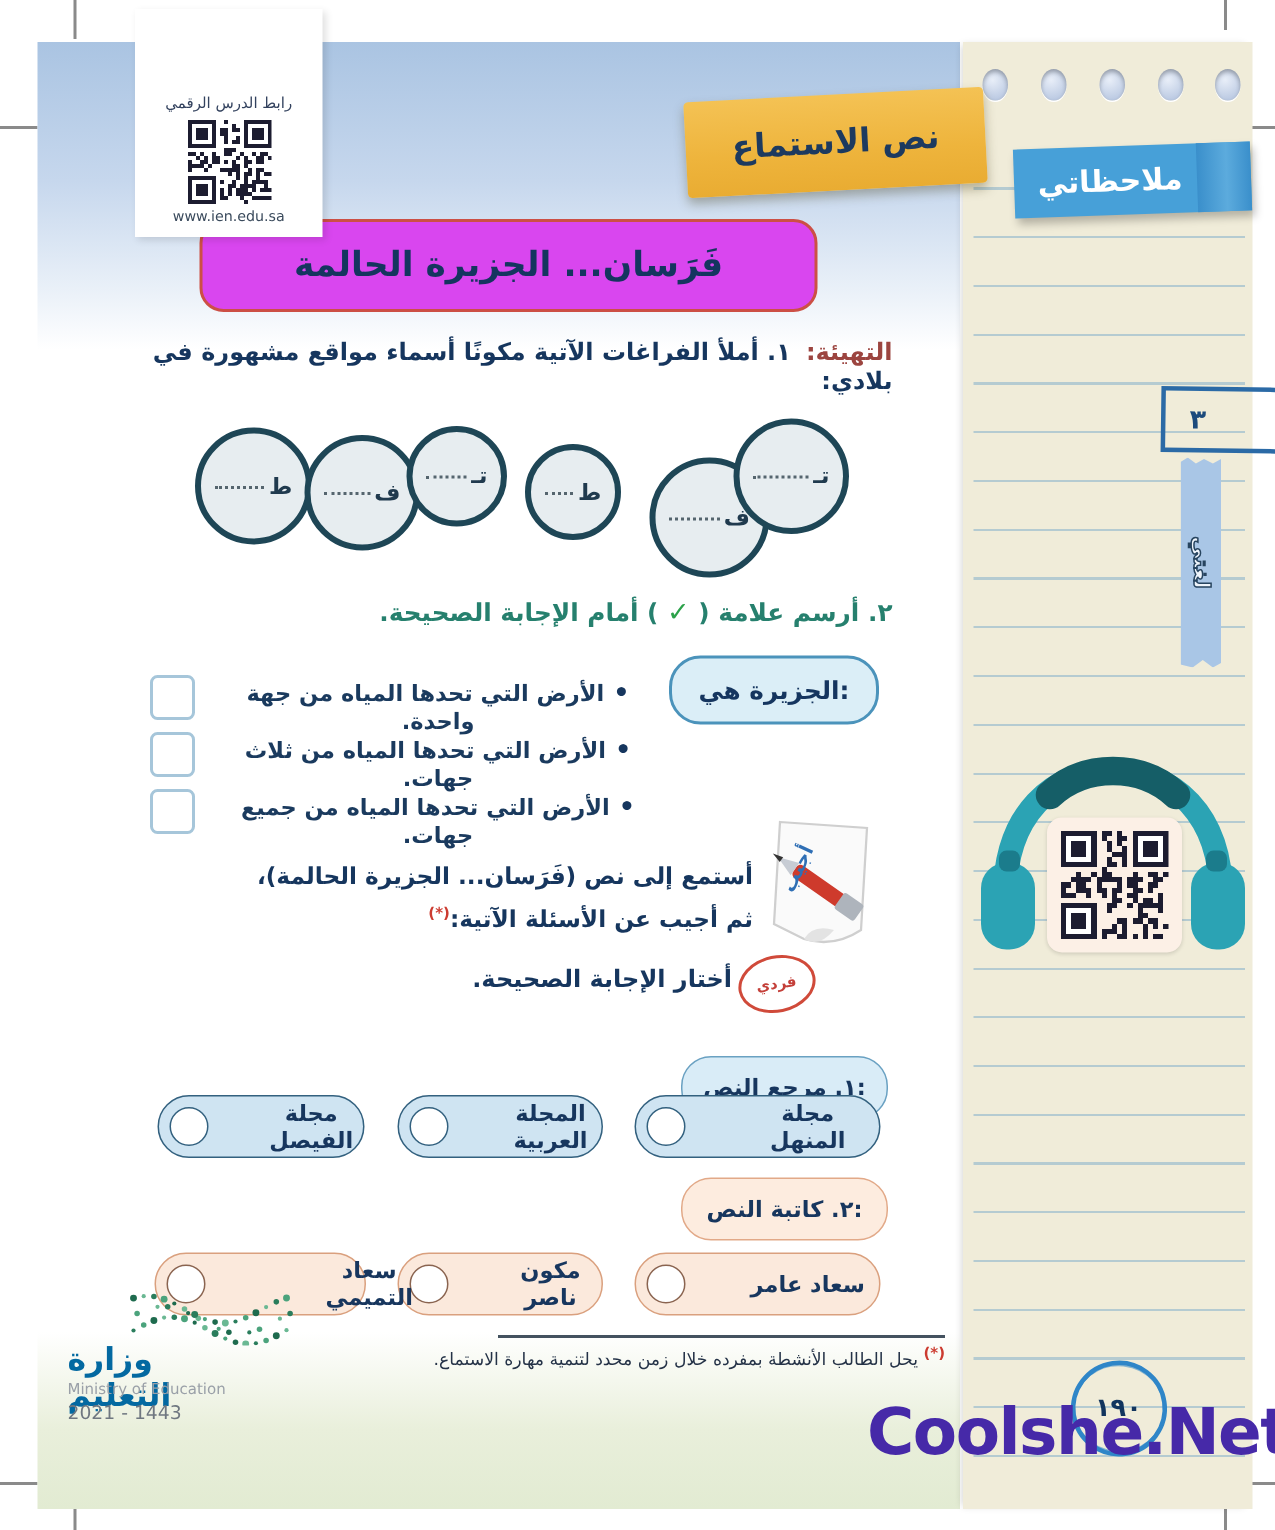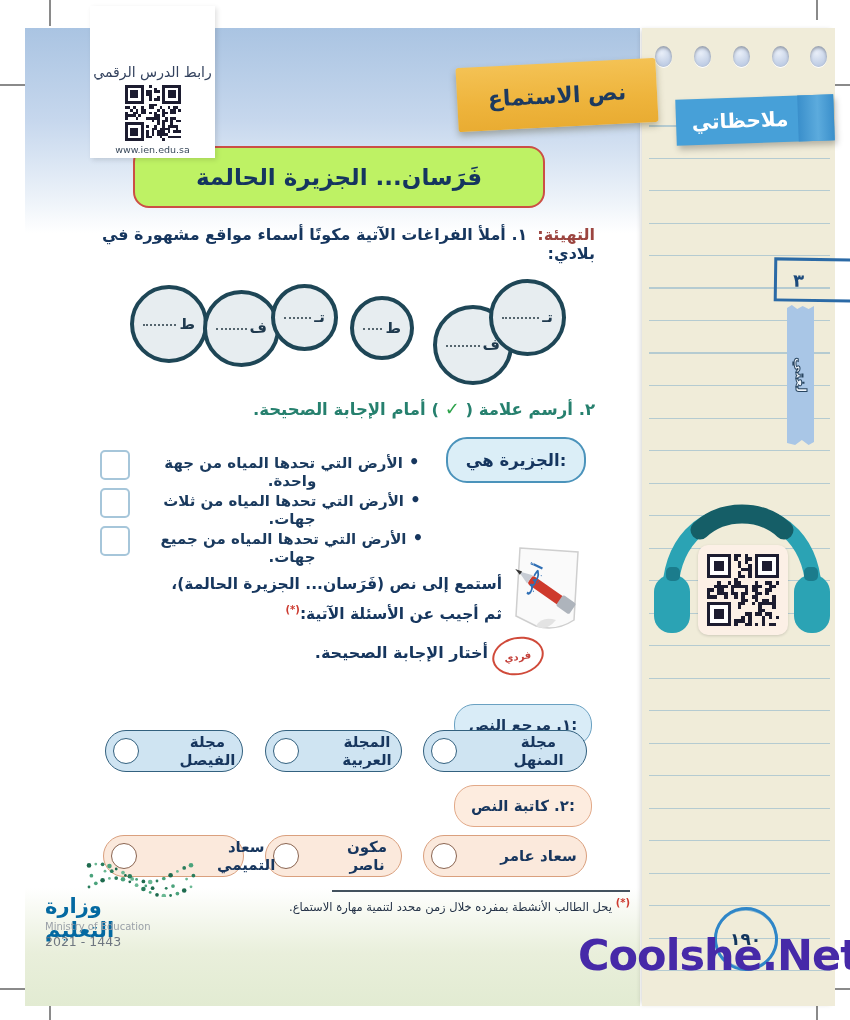--- a/index.html
+++ b/index.html
@@ -9,21 +9,21 @@
   .crop{position:absolute;background:#8a8a8a;}
   
   .main-page{position:absolute;left:25px;top:28px;width:615px;height:978px;background:#fff;}
   .sky{position:absolute;left:0;top:0;right:0;height:205px;
        background:linear-gradient(180deg,#aac4e2 0%,#c6d7ed 45%,#e9f0f8 80%,#ffffff 100%);}
   .grass{position:absolute;left:0;bottom:0;right:0;height:118px;
        background:linear-gradient(180deg,rgba(255,255,255,0) 0%,#e9efdb 55%,#e2ebd2 100%);}
   
   .qr-card{position:absolute;left:90px;top:6px;width:125px;height:152px;background:#fff;z-index:3;
        box-shadow:2px 2px 5px rgba(0,0,0,0.12);text-align:center;}
-  .qr-card-title{margin-top:58px;font-size:14px;color:#33425e;direction:rtl;}
+  .qr-card-title{margin-top:58px;font-size:10px;color:#33425e;direction:rtl;}
   .qr-card .qr{width:56px;height:56px;margin:5px auto 3px auto;}
   .qr-card-url{font-size:9.5px;color:#3a4a5c;}
   
   .banner{position:absolute;left:457px;top:63px;width:200px;height:64px;z-index:4;
       transform:rotate(-3deg);border-radius:3px;
       background:linear-gradient(180deg,#f4c254 0%,#eeb43c 60%,#e9ac32 100%);
       box-shadow:0 4px 7px rgba(70,60,20,0.35);display:flex;align-items:center;justify-content:center;}
   .banner span{font-size:22px;font-weight:bold;color:#1d3a5f;}
   
   .notes{position:absolute;left:642px;top:28px;width:193px;height:978px;background:#f0ecd9;
@@ -56,21 +56,21 @@
   .page-circle{position:absolute;left:714px;top:907px;width:58px;height:58px;border-radius:50%;
       border:3.5px solid #2f86c8;transform:rotate(-8deg);z-index:5;
       display:flex;align-items:center;justify-content:center;}
   .page-circle::before{content:"";position:absolute;inset:-2px;border-radius:50%;
       border:2px solid rgba(47,134,200,0.55);transform:rotate(14deg) scale(1.02,0.97);}
   .page-circle span{font-size:17px;font-weight:bold;color:#12355e;transform:rotate(8deg);}
   .watermark{position:absolute;left:578px;top:930px;width:270px;z-index:10;
       font-size:43px;font-weight:bold;letter-spacing:-1px;color:#4629a8;}
   
   .title-box{position:absolute;left:133px;top:146px;width:408px;height:58px;z-index:2;
-      background:#bef264;border:2px solid #cc4f45;border-radius:16px;
+      background:#d946ef;border:2px solid #cc4f45;border-radius:16px;
       display:flex;align-items:center;justify-content:center;}
   .title-box span{font-size:23px;font-weight:bold;color:#15355f;}
   
   .tahyia{position:absolute;left:88px;top:225px;width:507px;direction:rtl;text-align:right;
       font-size:16px;font-weight:bold;color:#16365e;}
   .tahyia .lbl{color:#9c4540;margin-left:10px;}
   
   .bubble{position:absolute;border-radius:50%;border:4px solid #1e4656;background:#e7edf0;
       display:flex;align-items:center;box-sizing:border-box;padding:0 9px;}
   .bubble .fill{display:flex;width:100%;align-items:flex-end;direction:ltr;}

